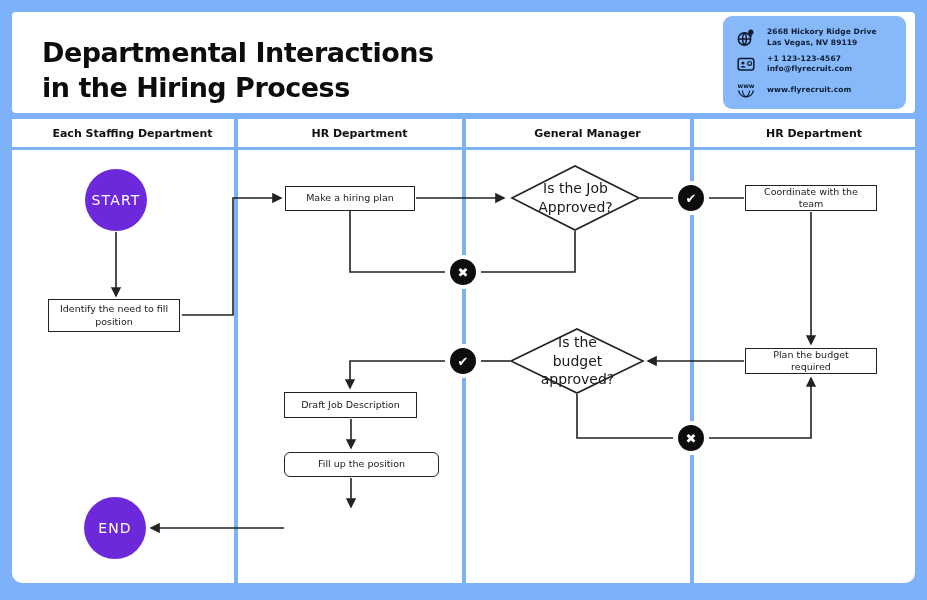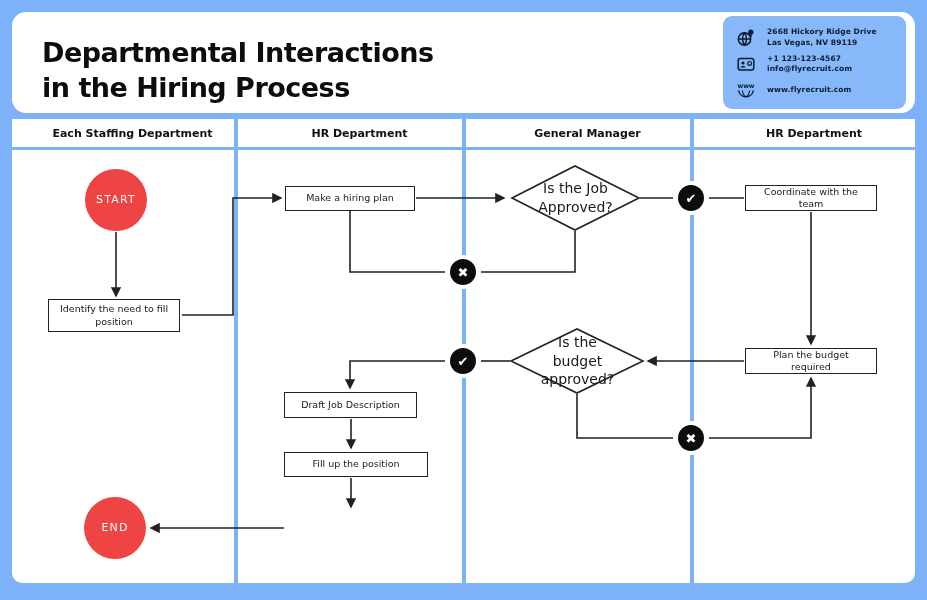--- a/index.html
+++ b/index.html
@@ -1,39 +1,39 @@
 <!DOCTYPE html>
 <html><head>
 <meta charset="utf-8">
 <style>
   html,body{margin:0;padding:0;}
   body{font-family:"DejaVu Sans","Liberation Sans",sans-serif;}
   .canvas{position:relative;width:927px;height:600px;background:#7db1f8;overflow:hidden;}
 
   
-  .title-band{position:absolute;left:12px;top:12px;width:903px;height:101px;background:#fff;border-radius:14px;}
+  .title-band{position:absolute;left:12px;top:12px;width:903px;height:101px;background:#fff;border-radius:4px;}
   .page-title{position:absolute;left:30px;top:24px;color:#0d0d0d;font-weight:bold;font-size:27px;line-height:1.28;letter-spacing:-0.5px;}
   .contact-card{position:absolute;left:723px;top:16px;width:183px;height:93px;background:#86b8fa;border-radius:9px;box-sizing:border-box;padding:11px 20px 9px 13px;display:flex;flex-direction:column;justify-content:space-between;}
   .contact-row{display:flex;align-items:center;gap:11px;}
   .contact-row .ic{width:20px;height:20px;flex:0 0 auto;display:flex;align-items:center;justify-content:center;}
   .contact-text{font-size:7.5px;line-height:1.4;color:#0c1b30;font-weight:bold;letter-spacing:0.1px;}
 
   
   .lane-grid{position:absolute;left:12px;width:903px;display:grid;grid-template-columns:222px 224px 224px 221px;column-gap:4px;}
   .lane-headers{top:119px;height:28px;}
   .lane-headers .cell{background:#fff;display:flex;align-items:center;justify-content:center;font-size:11px;font-weight:bold;color:#111;padding-left:19px;}
   .lane-bodies{top:150px;height:433px;}
   .lane-bodies .cell{background:#fff;}
   .lane-bodies .cell:first-child{border-radius:0 0 0 10px;}
   .lane-bodies .cell:last-child{border-radius:0 0 10px 0;}
 
   
   svg.flow-lines{position:absolute;left:0;top:0;pointer-events:none;}
   .node{position:absolute;box-sizing:border-box;background:#fff;border:1.5px solid #222;display:flex;align-items:center;justify-content:center;text-align:center;font-size:9.5px;color:#1a1a1a;line-height:1.3;padding:2px 6px;}
-  .terminal{border:none;background:#ef4444;border-radius:50%;color:#fff;font-size:11px;letter-spacing:1.2px;}
+  .terminal{border:none;background:#6d28d9;border-radius:50%;color:#fff;font-size:14px;letter-spacing:1.2px;}
   .diamond-label{position:absolute;display:flex;align-items:center;justify-content:center;text-align:center;font-size:14px;color:#1a1a1a;line-height:1.35;pointer-events:none;}
   .flow-icon{position:absolute;width:26px;height:26px;background:#0d0d0d;border-radius:50%;box-shadow:0 0 0 4px #fff;color:#fff;display:flex;align-items:center;justify-content:center;font-size:13px;font-weight:bold;}
 
   
   .brand{position:absolute;left:779px;top:553px;display:flex;align-items:center;gap:8px;}
   .brand-text{font-size:13.5px;font-weight:bold;color:#0d0d0d;letter-spacing:0.4px;}
 </style>
 </head>
 <body>
 
@@ -132,21 +132,21 @@
       <polygon points="511,361 577,329 643,361 577,393"></polygon>
     </g>
   </svg>
 
   <div class="node terminal" style="left:85px;top:169px;width:62px;height:62px;">START</div>
   <div class="node" style="left:48px;top:299px;width:132px;height:33px;">Identify the need to fill position</div>
   <div class="node" style="left:285px;top:186px;width:130px;height:25px;">Make a hiring plan</div>
   <div class="node" style="left:745px;top:185px;width:132px;height:26px;">Coordinate with the team</div>
   <div class="node" style="left:745px;top:348px;width:132px;height:26px;">Plan the budget required</div>
   <div class="node" style="left:284px;top:392px;width:133px;height:26px;">Draft Job Description</div>
-  <div class="node" style="left:284px;top:452px;width:144px;height:25px;">Fill up the position</div>
+  <div class="node" style="left:284px;top:452px;width:155px;height:25px;border-radius:6px;">Fill up the position</div>
   <div class="node terminal" style="left:84px;top:497px;width:62px;height:62px;">END</div>
 
   <div class="diamond-label" style="left:535px;top:178px;width:81px;height:40px;">Is the Job Approved?</div>
   <div class="diamond-label" style="left:537px;top:341px;width:81px;height:40px;">Is the budget approved?</div>
 
   <div class="flow-icon" style="left:678px;top:185px;">✔</div>
   <div class="flow-icon" style="left:450px;top:259px;">✖</div>
   <div class="flow-icon" style="left:450px;top:348px;">✔</div>
   <div class="flow-icon" style="left:678px;top:425px;">✖</div>
 

